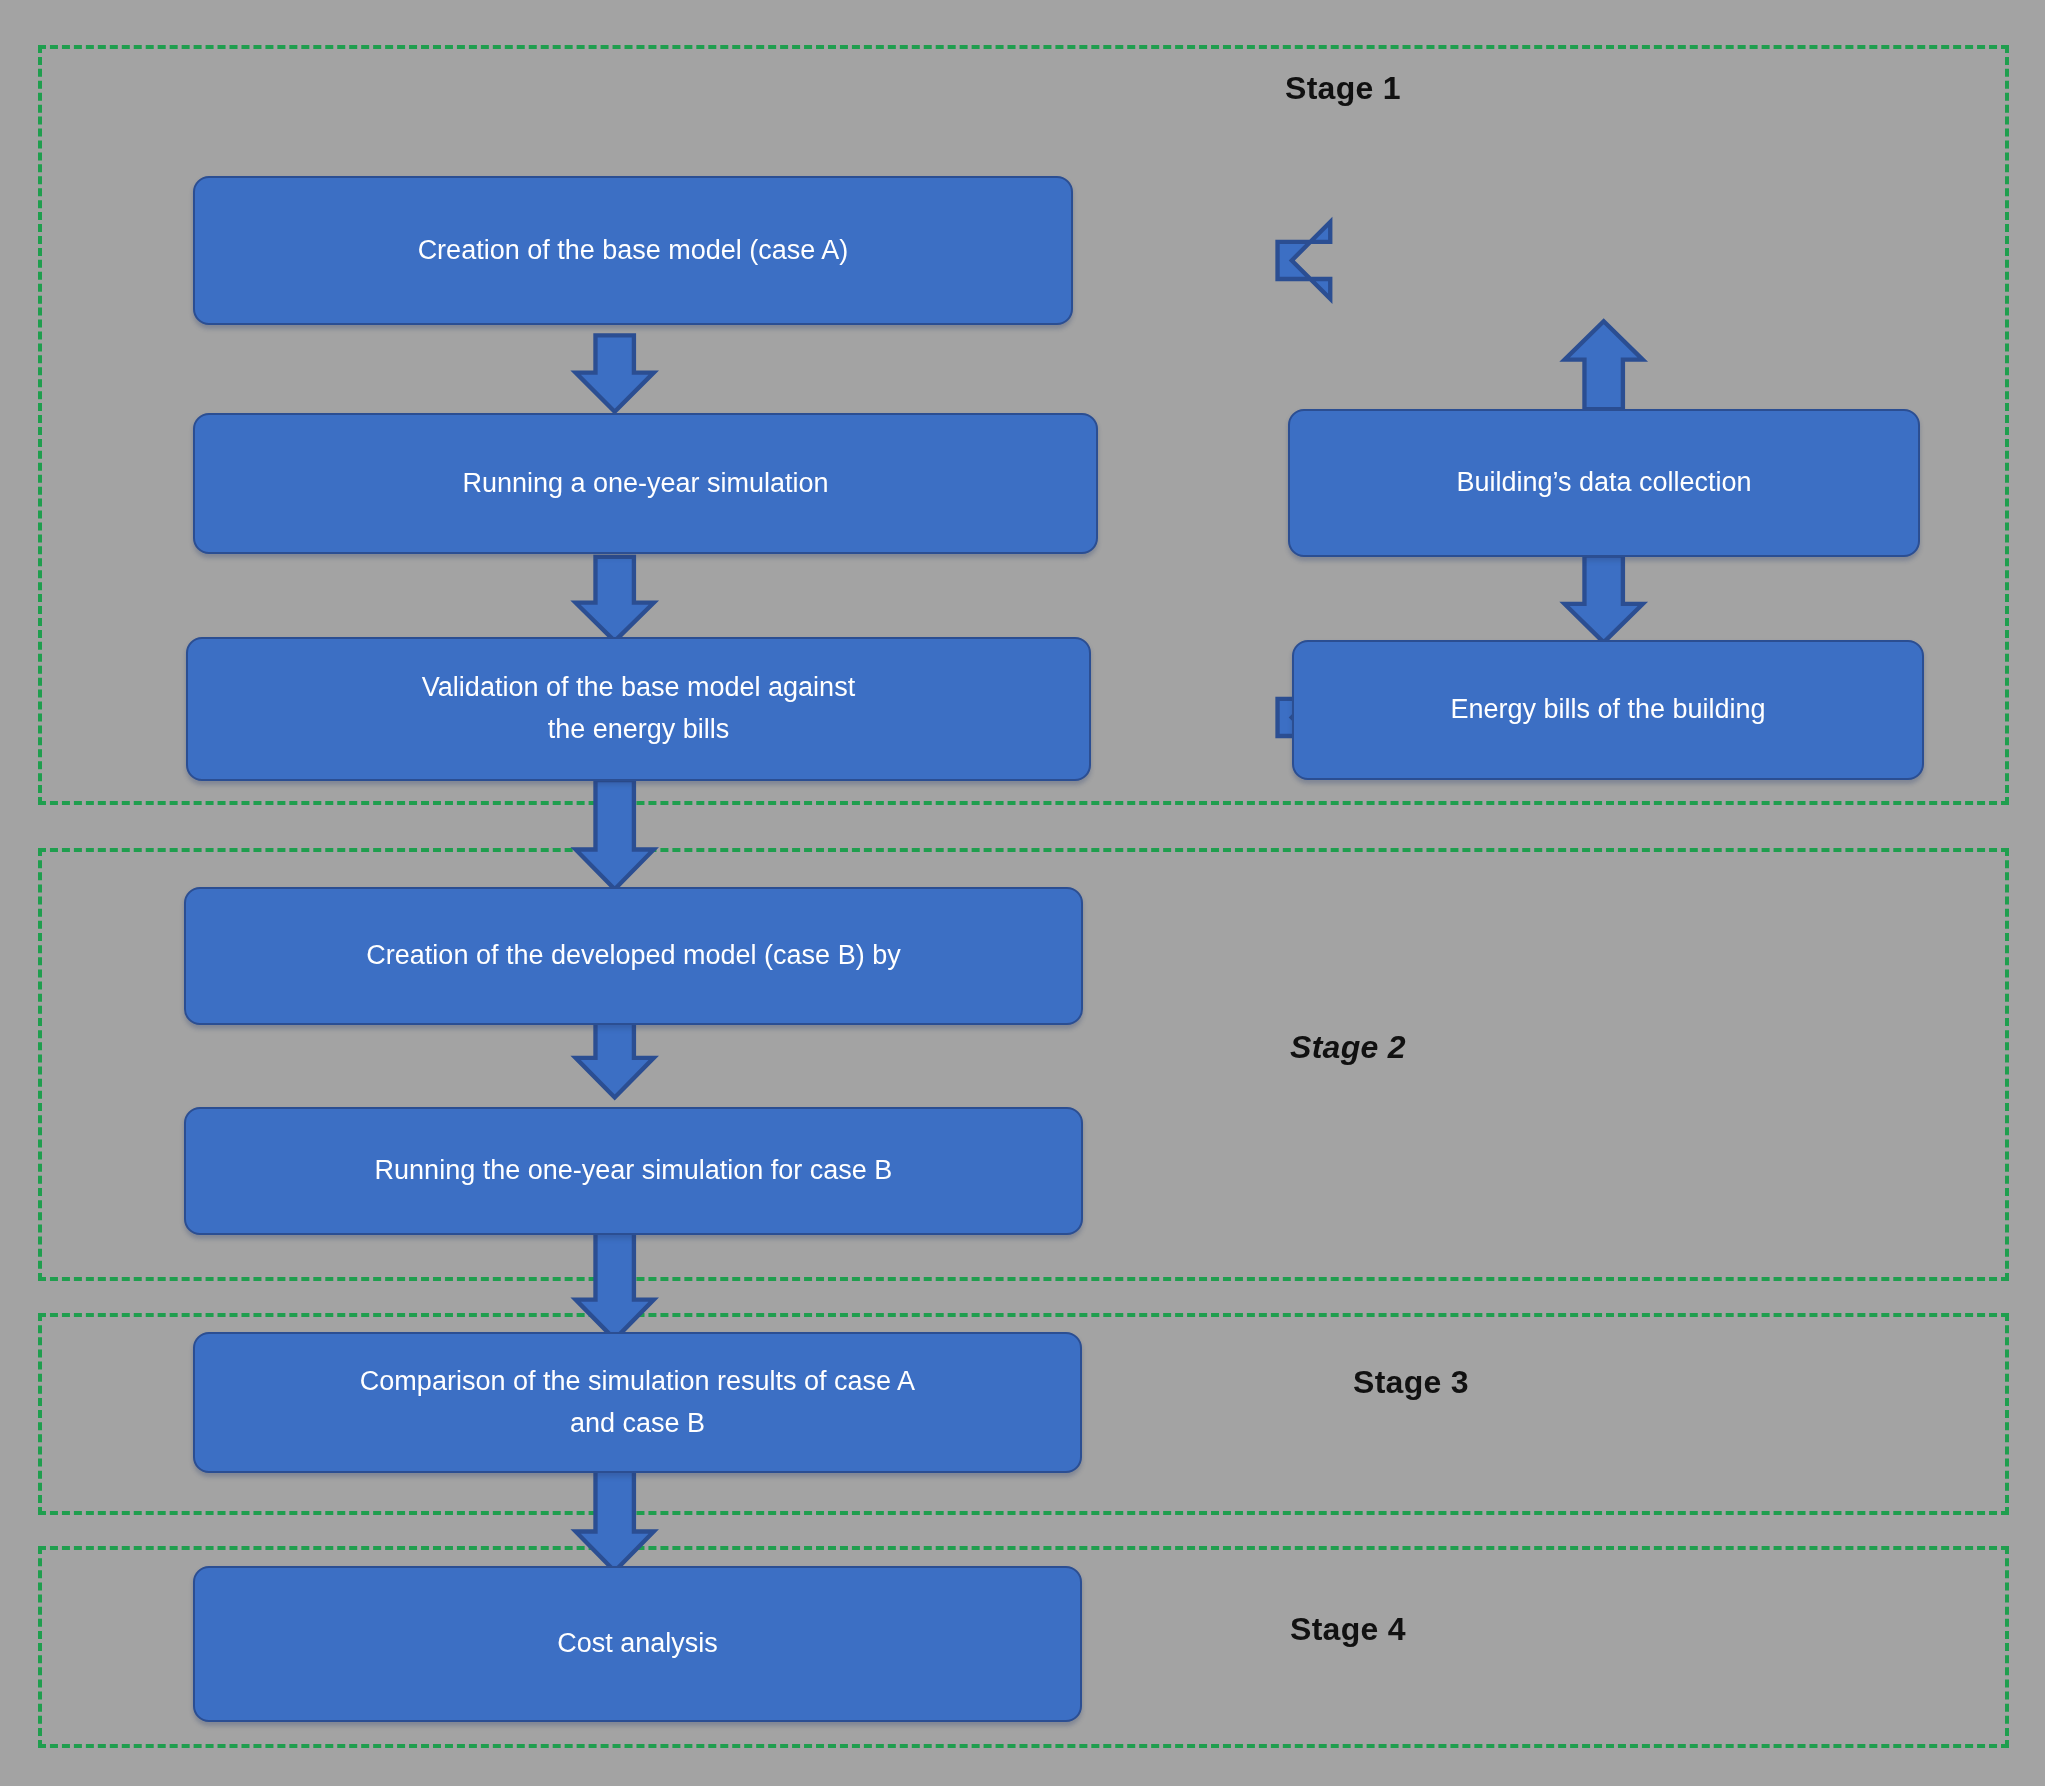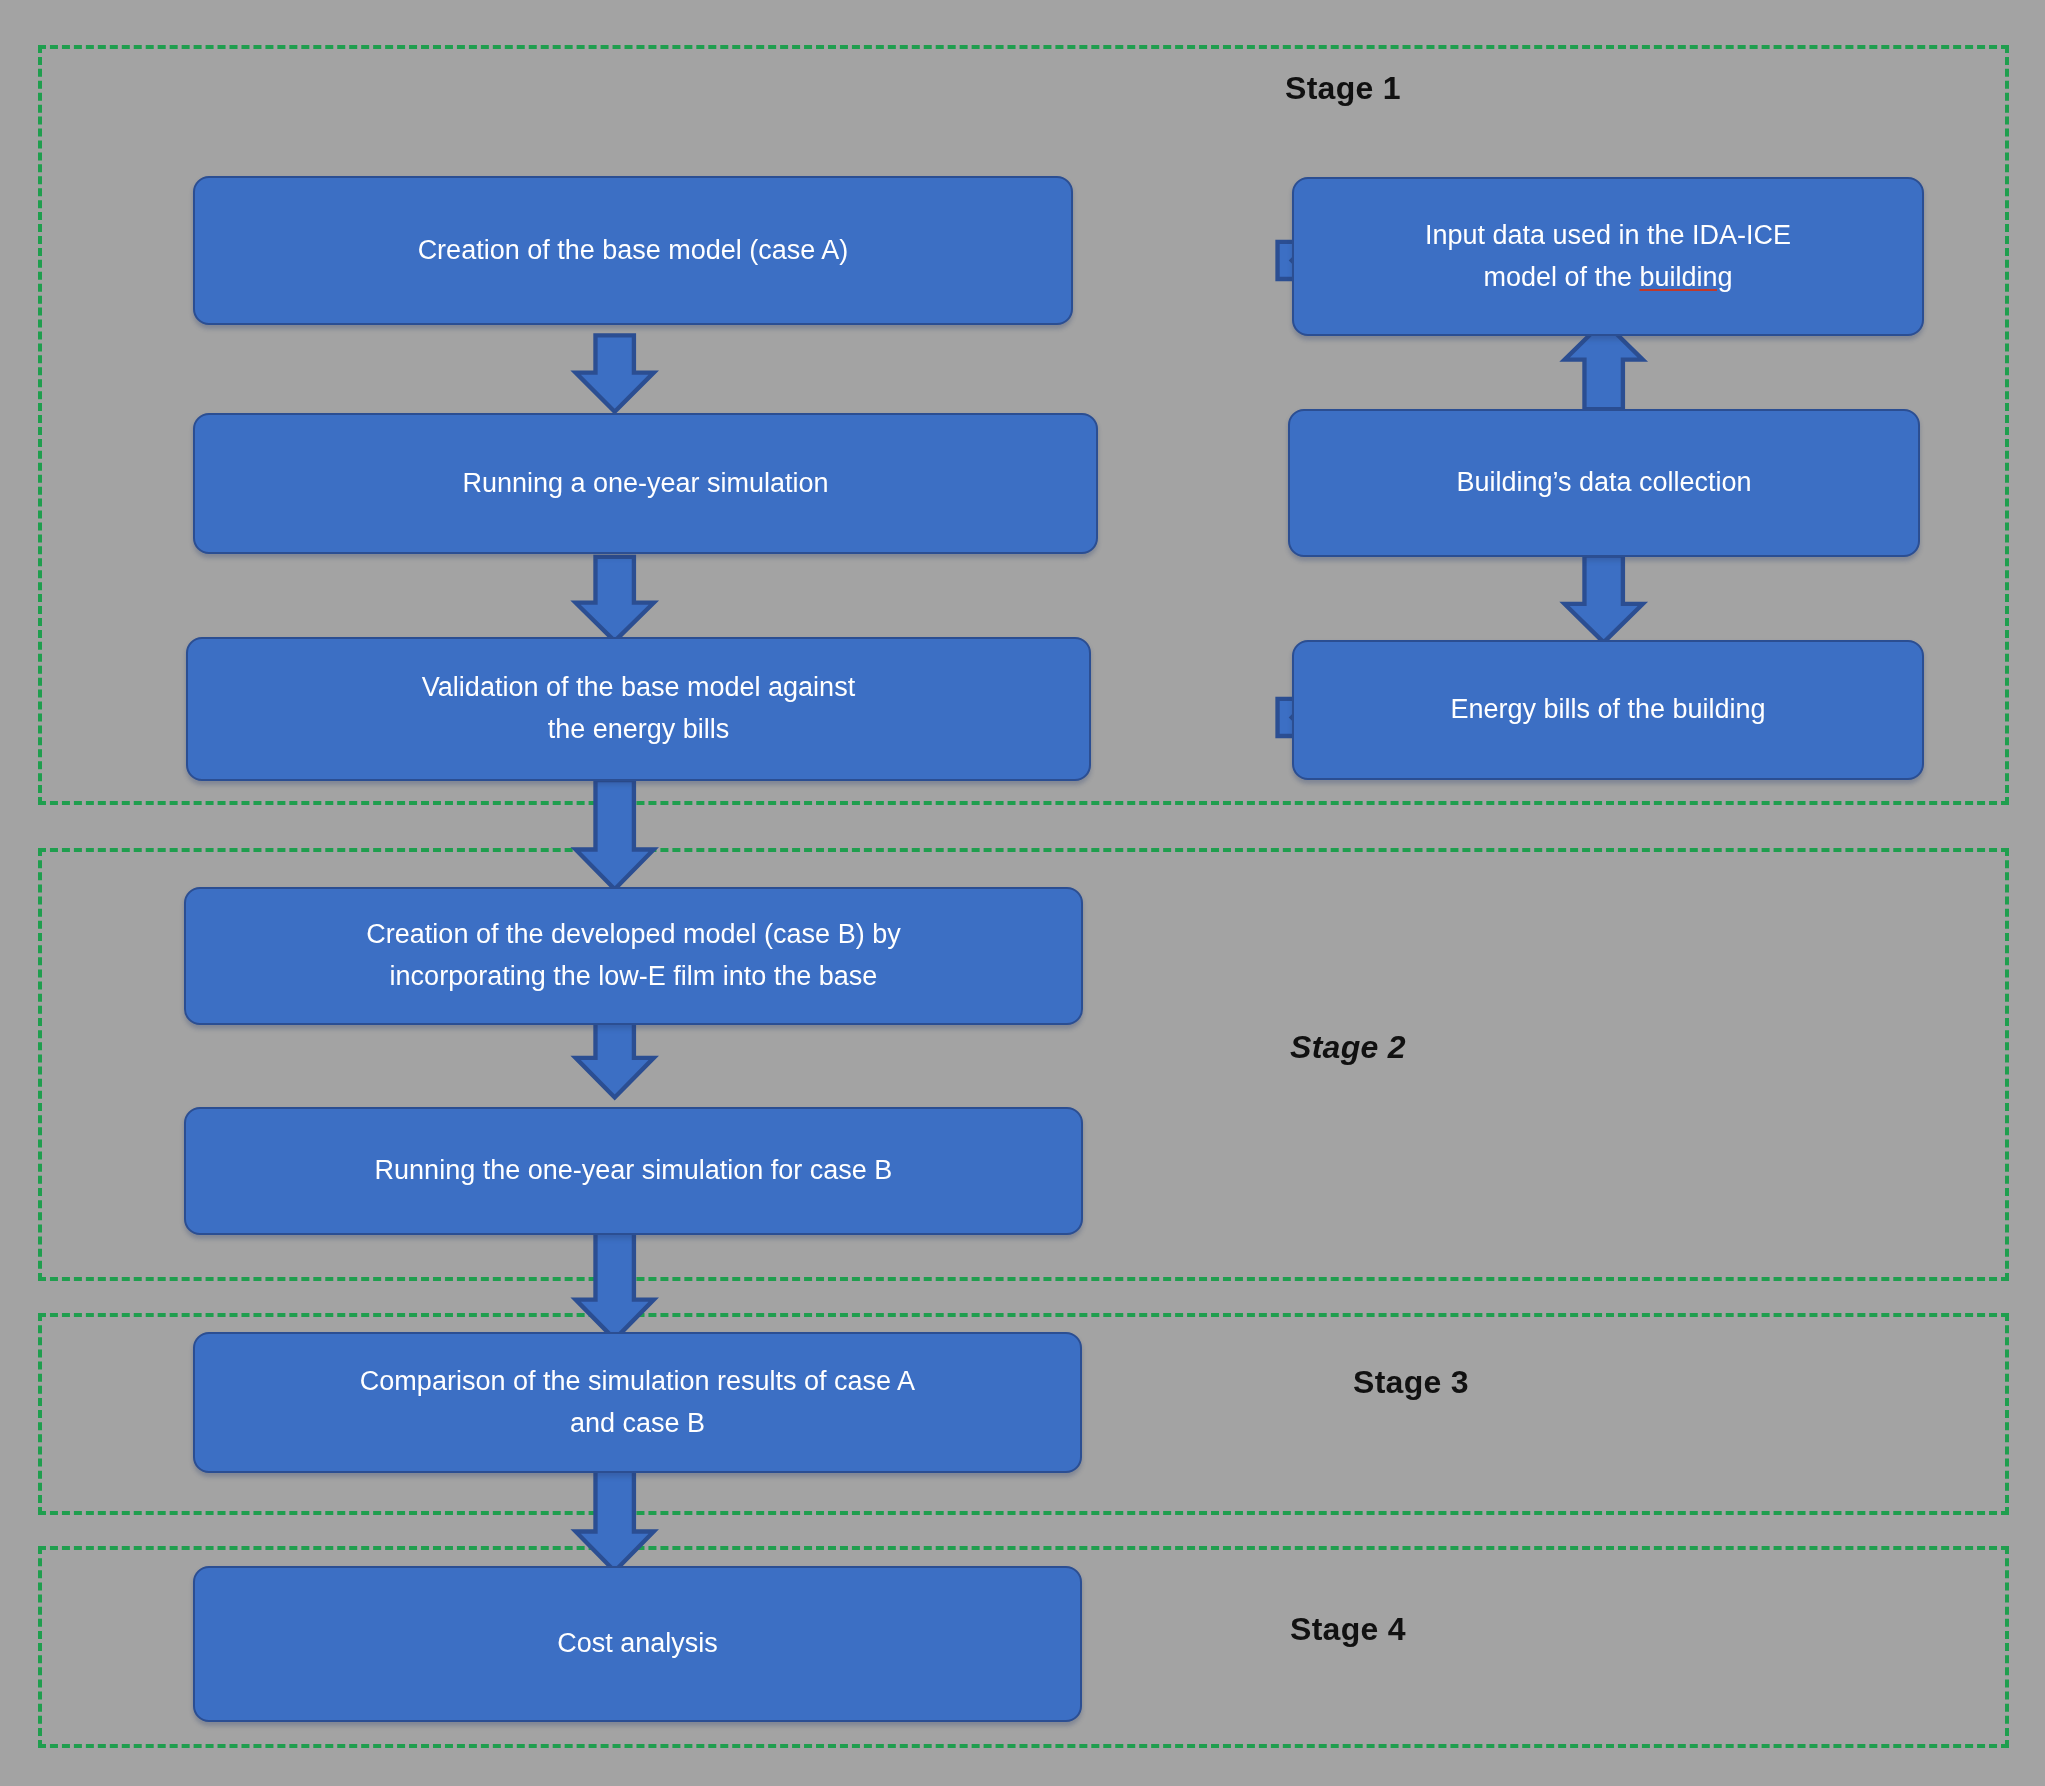--- a/index.html
+++ b/index.html
@@ -123,45 +123,38 @@
   <div class="node" style="left:186px; top:637px; width:905px; height:144px;">
     <span class="txt">
       <span>Validation of the base model against</span><br>
       <span>the energy bills</span>
     </span>
   </div>
 
   <div class="node" style="left:184px; top:887px; width:899px; height:138px;">
     <span class="txt">
       <span>Creation of the developed model (case B) by</span><br>
-      <span>incorporating the low-E film into the base</span>
     </span>
   </div>
 
   <div class="node" style="left:184px; top:1107px; width:899px; height:128px;">
     <span class="txt">Running the one-year simulation for case B</span>
   </div>
 
   <div class="node" style="left:193px; top:1332px; width:889px; height:141px;">
     <span class="txt">
       <span>Comparison of the simulation results of case A</span><br>
       <span>and case B</span>
     </span>
   </div>
 
   <div class="node" style="left:193px; top:1566px; width:889px; height:156px;">
     <span class="txt">Cost analysis</span>
   </div>
 
-  <div class="node" style="left:1292px; top:177px; width:632px; height:159px;">
-    <span class="txt">
-      <span>Input data used in the IDA-ICE</span><br>
-      <span>model of the </span><span class="spell">building</span>
-    </span>
-  </div>
 
   <div class="node" style="left:1288px; top:409px; width:632px; height:148px;">
     <span class="txt">Building’s data collection</span>
   </div>
 
   <div class="node" style="left:1292px; top:640px; width:632px; height:140px;">
     <span class="txt">Energy bills of the building</span>
   </div>
 
 </div>

